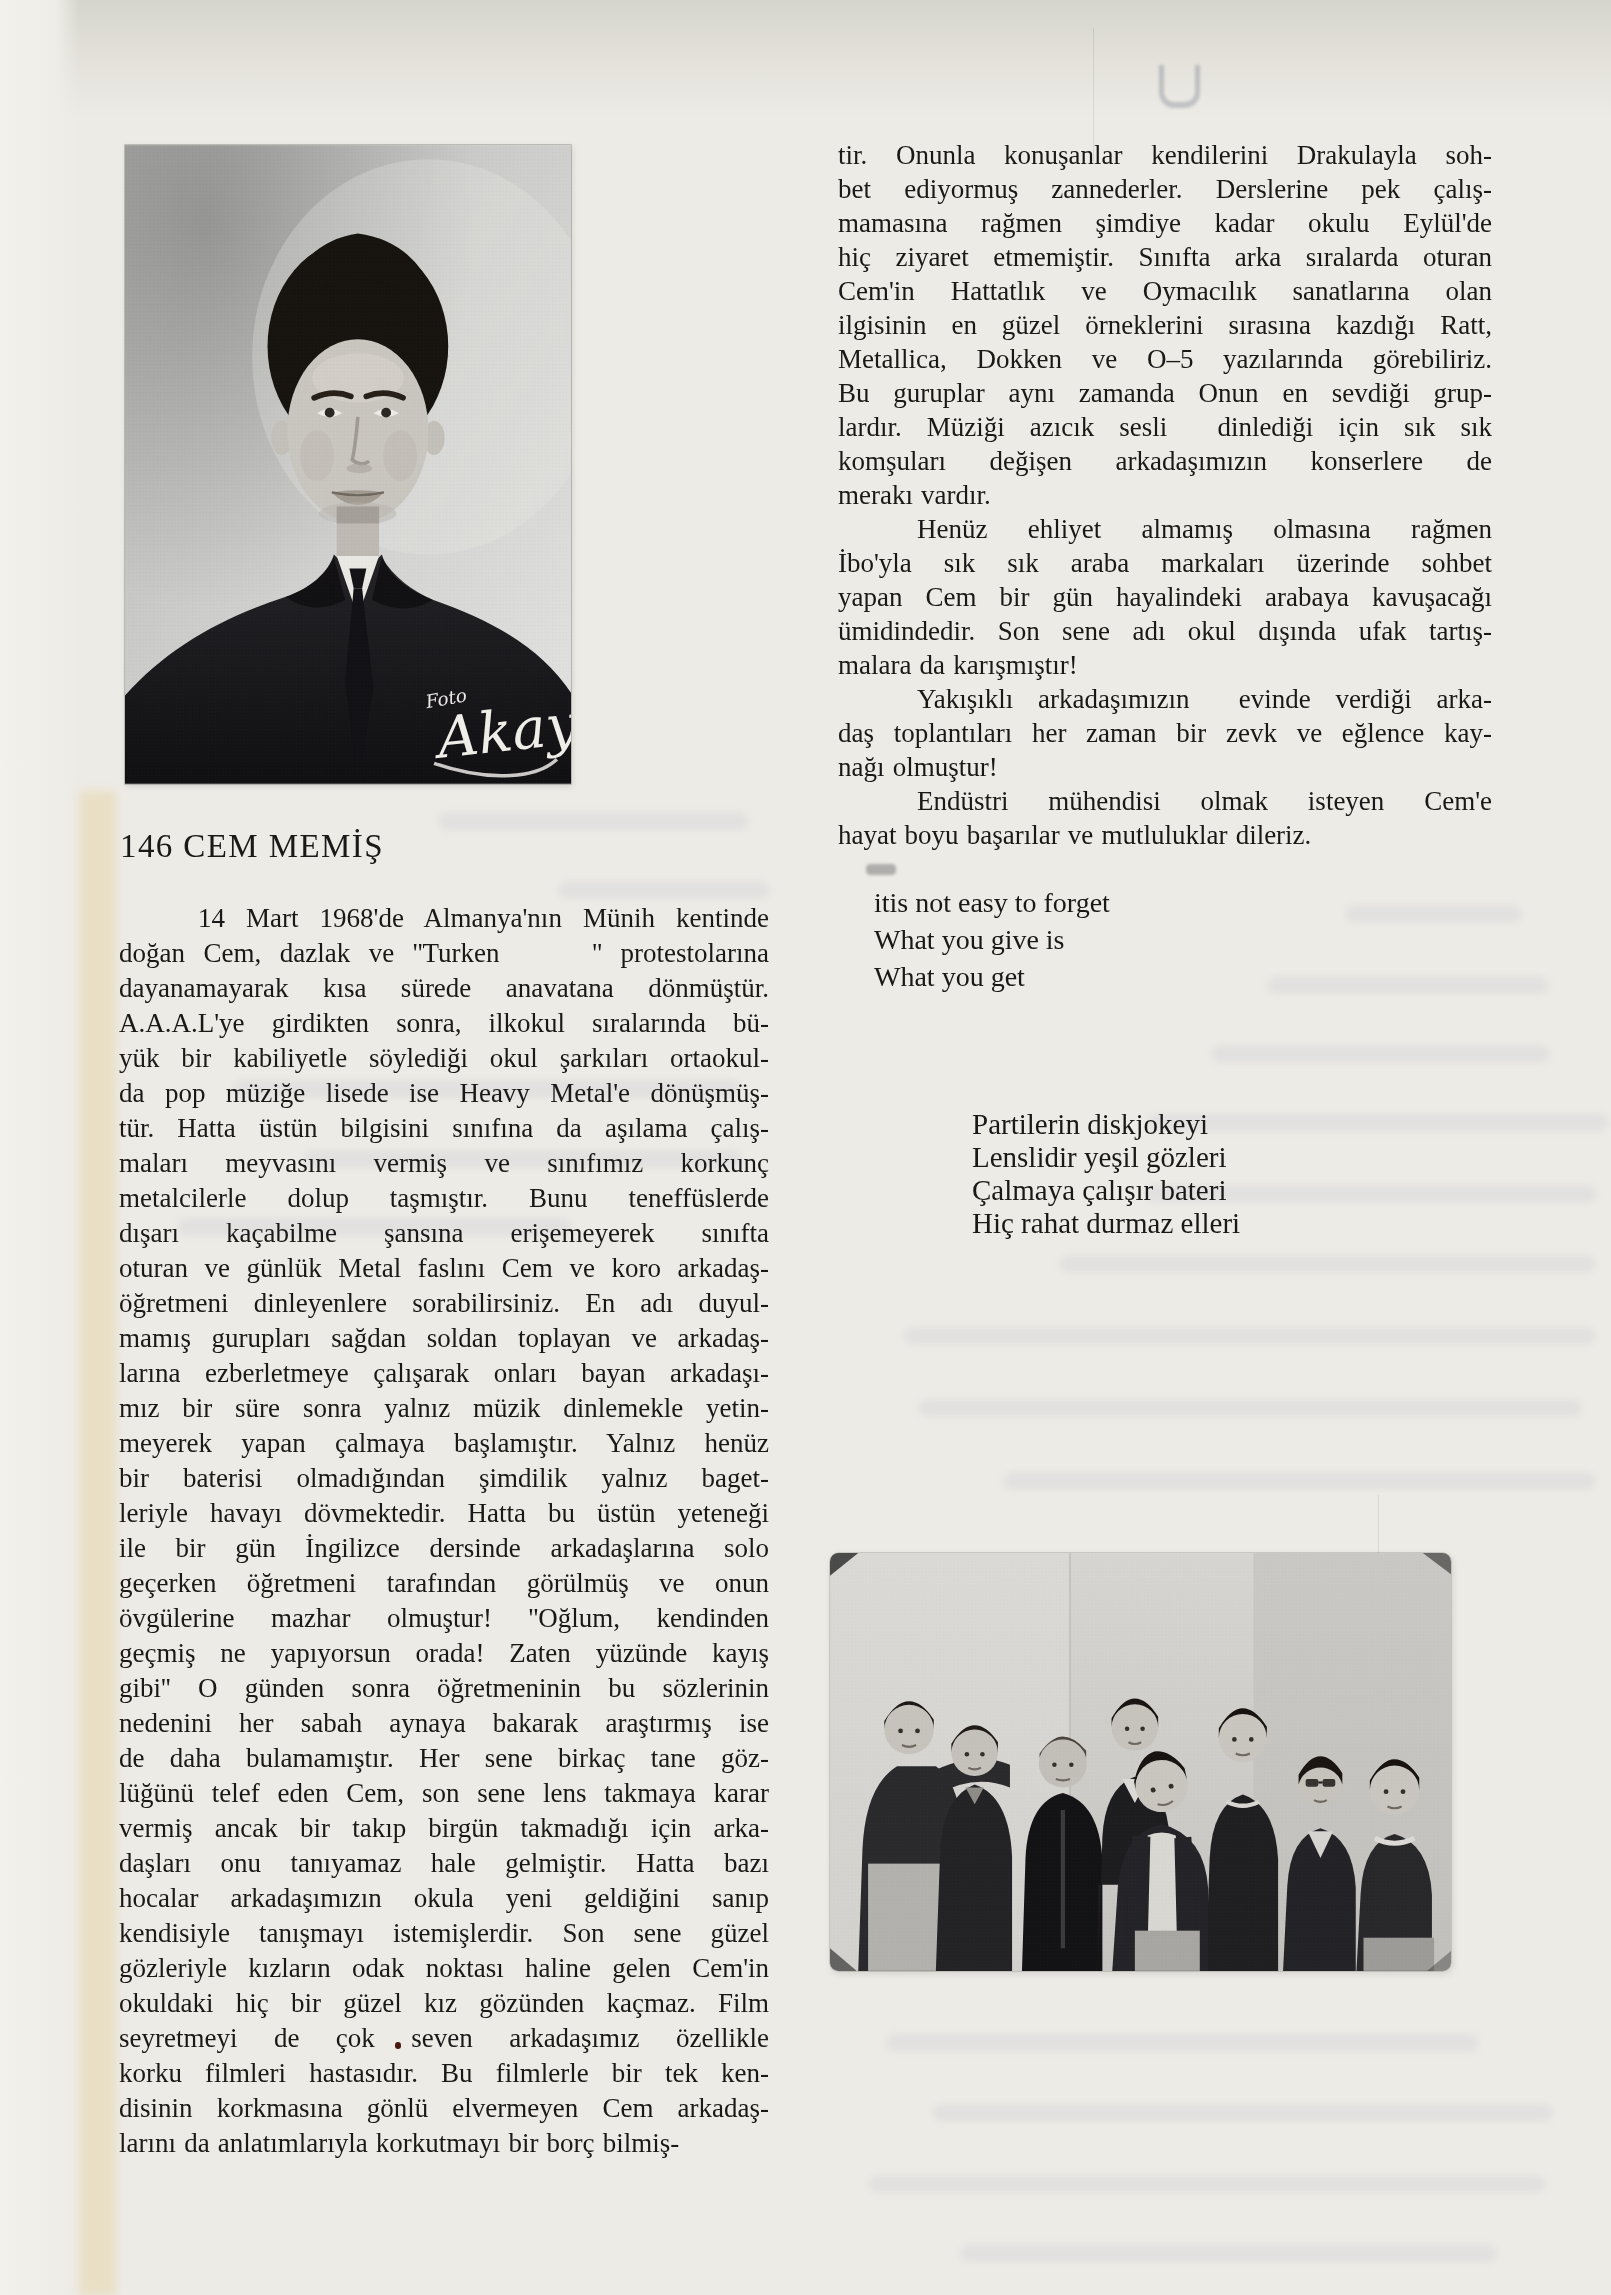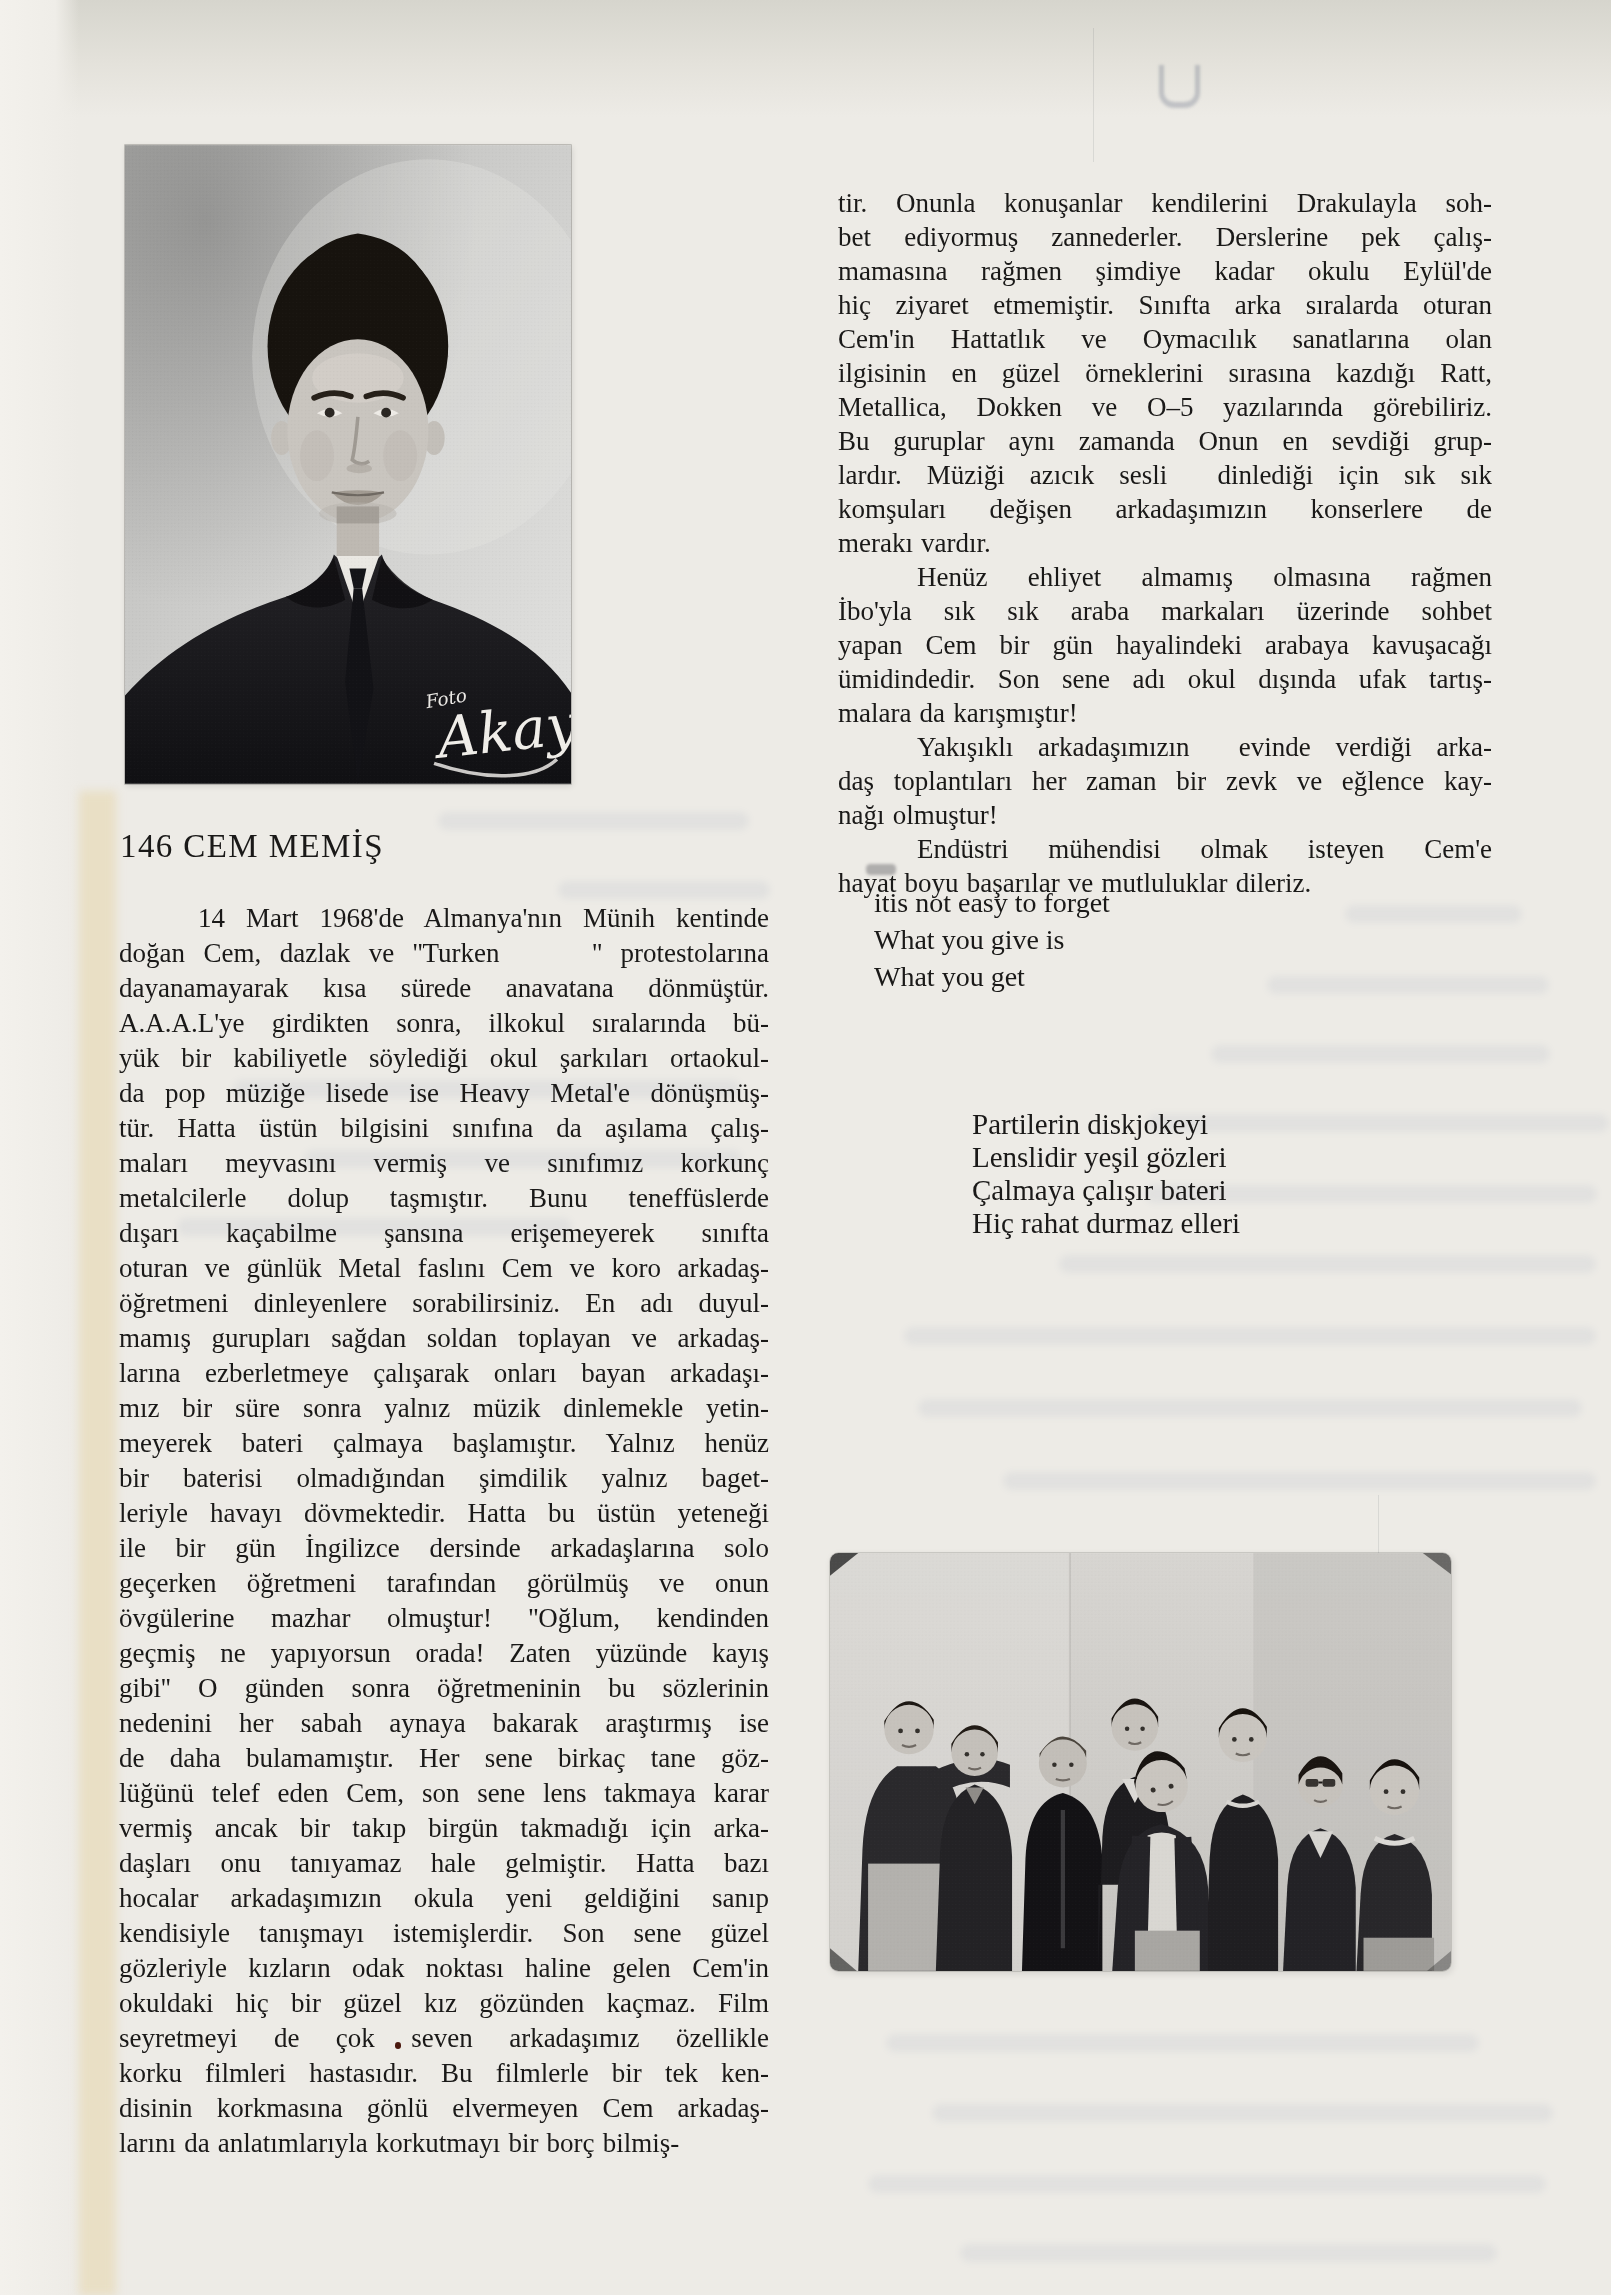--- a/index.html
+++ b/index.html
@@ -29,21 +29,21 @@
     box-shadow:0 0 0 0.7px rgba(60,60,58,.35), 1.4px 2.1px 6.4px rgba(0,0,0,.12);}
   .groupphoto{position:absolute;left:830px;top:1553px;width:621px;height:418px;margin:0;
     border-radius:8.5px;overflow:hidden;box-shadow:0 0 0 0.7px rgba(70,70,68,.25), 1.4px 2.1px 7px rgba(0,0,0,.10);}
   .heading{position:absolute;left:120px;top:828px;margin:0;
     font-size:33px;font-weight:normal;letter-spacing:1.4px;white-space:nowrap;}
   .col{position:absolute;overflow:hidden;font-size:27px;}
   .col .line{text-align:justify;text-align-last:justify;word-spacing:1.4px;}
   .col .line.last{text-align-last:left;}
   .col .line.indent{text-indent:79px;}
   .col-left{left:119px;top:901px;width:650px;line-height:35px;height:1271px;}
-  .col-right{left:838px;top:138px;width:654px;line-height:34px;height:734px;margin-top:48px;}
+  .col-right{left:838px;top:138px;width:654px;line-height:34px;height:734px;}
   .quote{position:absolute;left:874px;top:884px;font-size:28px;line-height:37px;width:494px;font-family:Liberation Serif, serif;}
   .poem{position:absolute;left:972px;top:1100px;font-size:29px;line-height:33px;width:494px;margin-top:8px;}
   .quote .line,.poem .line{text-align:left;white-space:nowrap;}
   .line{min-height:1em;}
 </style>
 </head>
 <body>
 
 <div class="page">
 
@@ -153,21 +153,21 @@
         <div class="line">da pop müziğe lisede ise Heavy Metal'e dönüşmüş-</div>
         <div class="line">tür. Hatta üstün bilgisini sınıfına da aşılama çalış-</div>
         <div class="line">maları meyvasını vermiş ve sınıfımız korkunç</div>
         <div class="line">metalcilerle dolup taşmıştır. Bunu teneffüslerde</div>
         <div class="line">dışarı kaçabilme şansına erişemeyerek sınıfta</div>
         <div class="line">oturan ve günlük Metal faslını Cem ve koro arkadaş-</div>
         <div class="line">öğretmeni dinleyenlere sorabilirsiniz. En adı duyul-</div>
         <div class="line">mamış gurupları sağdan soldan toplayan ve arkadaş-</div>
         <div class="line">larına ezberletmeye çalışarak onları bayan arkadaşı-</div>
         <div class="line">mız bir süre sonra yalnız müzik dinlemekle yetin-</div>
-        <div class="line">meyerek bateri çalmaya başlamıştır. Yalnız henüz</div>
+        <div class="line">meyerek yapan çalmaya başlamıştır. Yalnız henüz</div>
         <div class="line">bir baterisi olmadığından şimdilik yalnız baget-</div>
         <div class="line">leriyle havayı dövmektedir. Hatta bu üstün yeteneği</div>
         <div class="line">ile bir gün İngilizce dersinde arkadaşlarına solo</div>
         <div class="line">geçerken öğretmeni tarafından görülmüş ve onun</div>
         <div class="line">övgülerine mazhar olmuştur! ''Oğlum, kendinden</div>
         <div class="line">geçmiş ne yapıyorsun orada! Zaten yüzünde kayış</div>
         <div class="line">gibi'' O günden sonra öğretmeninin bu sözlerinin</div>
         <div class="line">nedenini her sabah aynaya bakarak araştırmış ise</div>
         <div class="line">de daha bulamamıştır. Her sene birkaç tane göz-</div>
         <div class="line">lüğünü telef eden Cem, son sene lens takmaya karar</div>

